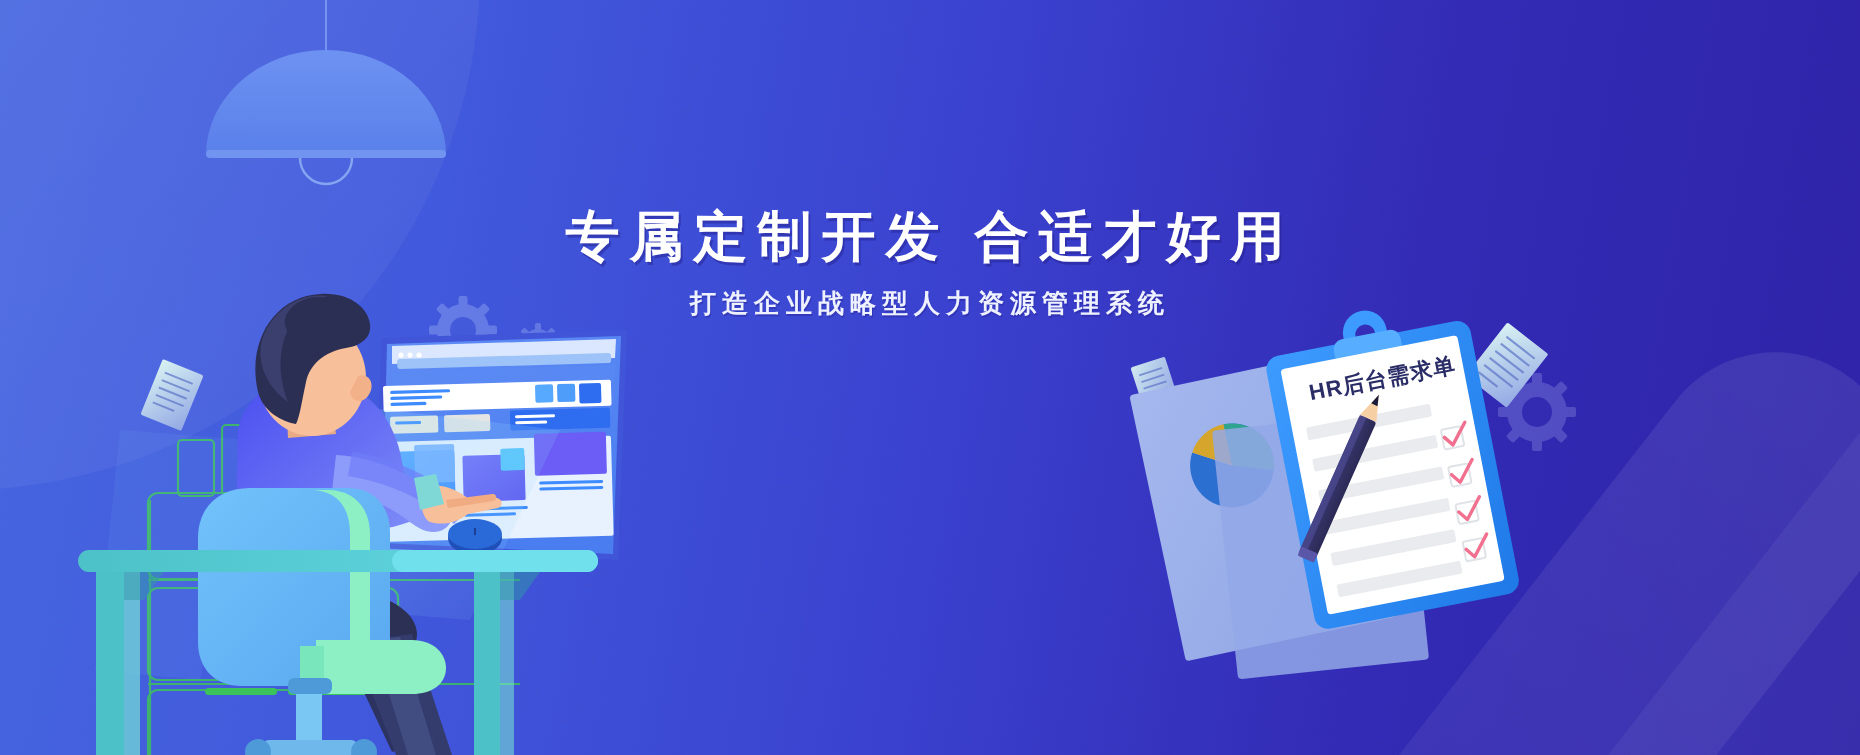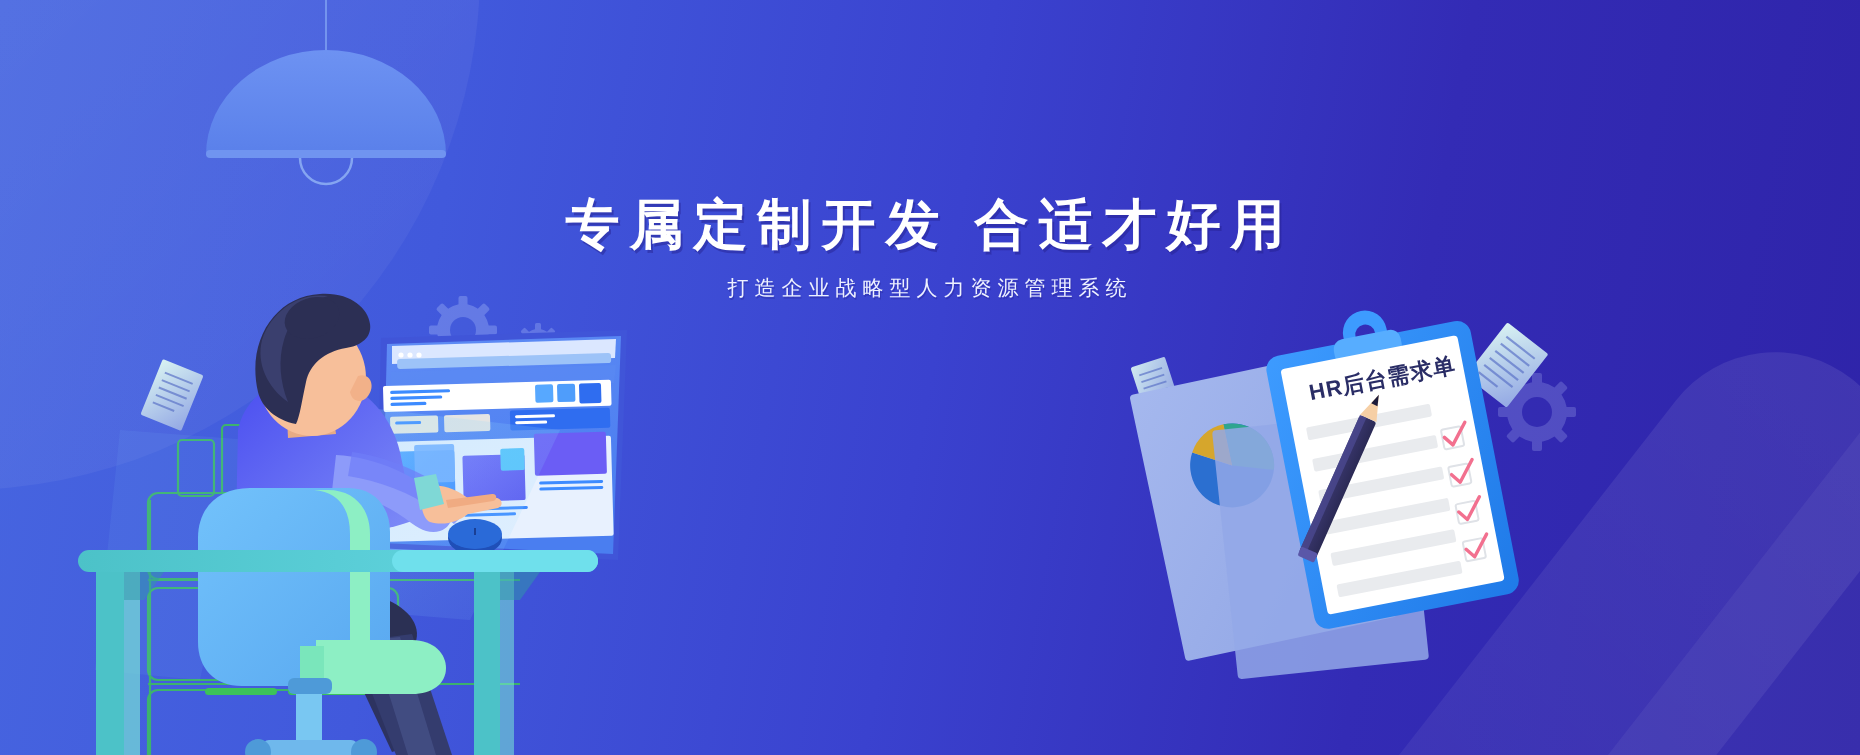--- a/index.html
+++ b/index.html
@@ -8,25 +8,25 @@
     position:relative;width:1860px;height:755px;overflow:hidden;
     font-family:"Liberation Sans","DejaVu Sans",sans-serif;
     background:linear-gradient(100deg,#4766e0 0%,#4159dc 24%,#3a42cf 50%,#332bb5 74%,#2e23a8 100%);
   }
   .svgfull{position:absolute;left:0;top:0;width:1860px;height:755px;}
 
   
   .copy{position:absolute;left:0;top:195px;width:1860px;text-align:center;z-index:40;}
   .headline{
     color:#ffffff;font-size:54px;font-weight:700;letter-spacing:10px;
-    line-height:1.1;margin:0;white-space:nowrap;
+    line-height:1.1;margin:12px;white-space:nowrap;
     text-shadow:2px 3px 0 rgba(35,30,140,.45);
   }
   .subline{
-    color:#eef1ff;font-size:21px;font-weight:400;letter-spacing:6px;
+    color:#eef1ff;font-size:26px;font-weight:700;letter-spacing:6px;
     margin:20px 0 0 0;white-space:nowrap;
     text-shadow:1px 2px 0 rgba(35,30,140,.35);
   }
 </style>
 </head>
 <body>
 
 <div class="stage">
 
   <svg class="svgfull" viewBox="0 0 1860 755">

